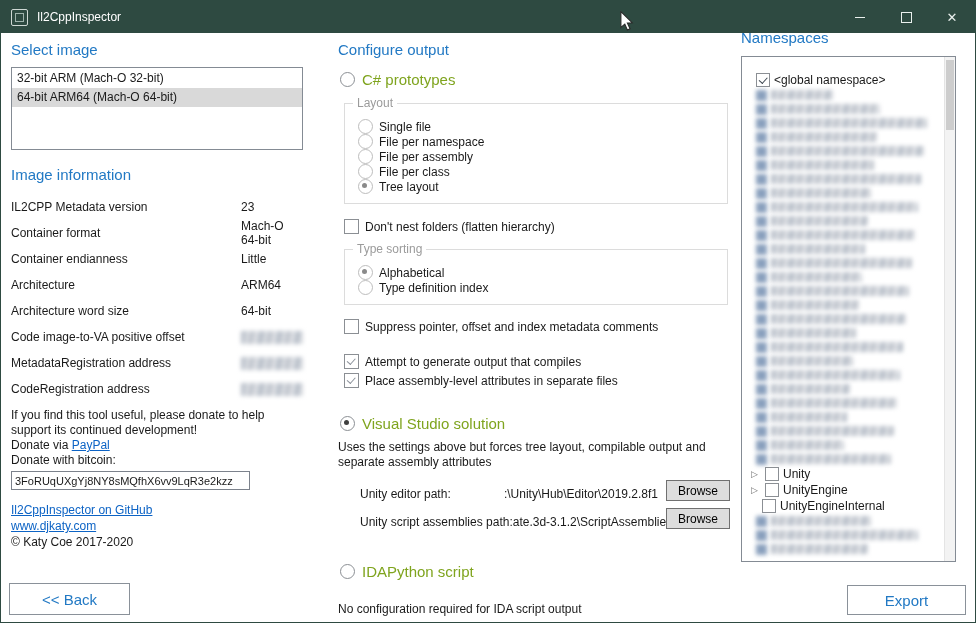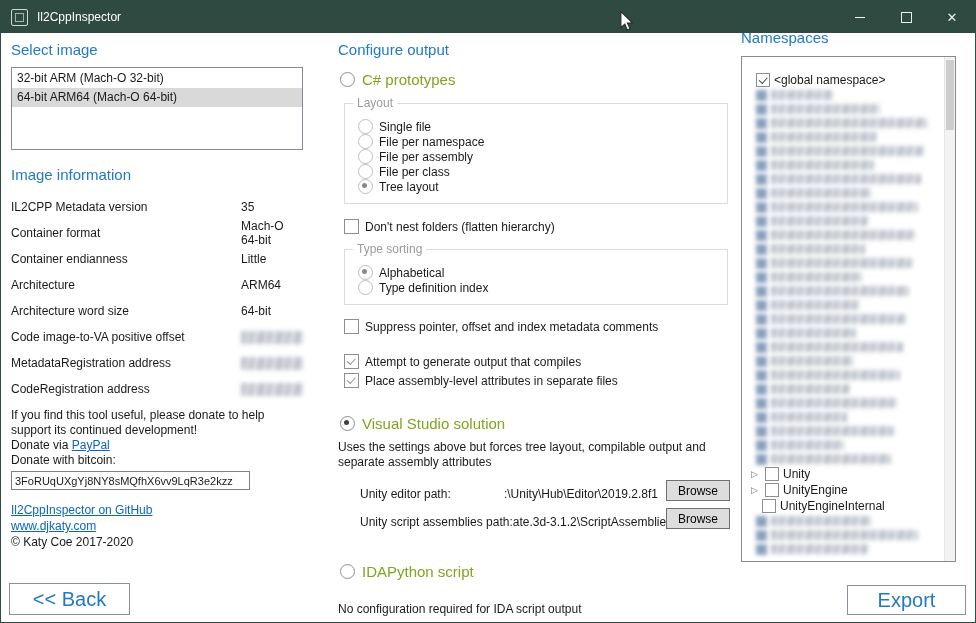--- a/index.html
+++ b/index.html
@@ -23,21 +23,21 @@
   .link{color:#0c63c5;text-decoration:underline;cursor:pointer}
   .blur{background:repeating-linear-gradient(100deg,#b9c0ca 0 5px,#d8dbe0 5px 9px,#c2c7cf 9px 14px,#e0e2e6 14px 18px);filter:blur(2px);border-radius:1px}
   .radio{position:relative;display:inline-block;width:13px;height:13px;border:1px solid #8b8f94;border-radius:50%;background:#fff;flex:none}
   .radio.dis{border-color:#bdbdbd}
   .radio.sel::after{content:"";position:absolute;left:3px;top:3px;width:5px;height:5px;border-radius:50%;background:#3f3f3f}
   .radio.dis.sel::after{background:#8a8a8a}
   .cb{position:relative;display:inline-block;width:13px;height:13px;border:1px solid #8b8f94;background:#fff;flex:none}
   .cb.sm{width:12px;height:12px}
   .cb.on::after{content:"";position:absolute;left:2px;top:2.5px;width:7px;height:3.5px;border-left:1.6px solid #3d4751;border-bottom:1.6px solid #3d4751;transform:rotate(-48deg)}
   .cb.on.gray::after{border-color:#8a9099}
-  .btn{display:flex;align-items:center;justify-content:center;background:#fff;border:1px solid #8a9199;font-size:20px;color:#2279c4;cursor:pointer}
+  .btn{display:flex;align-items:center;justify-content:center;background:#fff;border:1px solid #8a9199;font-size:15px;color:#2279c4;cursor:pointer}
   
   .col-left{position:absolute;left:10px;top:40px;width:292px}
   .listbox{margin-top:8px;height:80px;border:1px solid #848b94;background:#fff;padding-top:1px}
   .li{height:19px;line-height:19px;padding-left:5px;cursor:default}
   .li.sel{background:#d9d9d9}
   .subhead{margin-top:16px}
   .info-table{margin-top:10px}
   .irow{display:flex;align-items:center;height:26px}
   .ilabel{width:230px;flex:none}
   .vblur{width:76px;height:13px}
@@ -97,21 +97,21 @@
   <div class="sect-h">Select image</div>
   <div class="listbox">
       <div class="li">32-bit ARM (Mach-O 32-bit)</div>
       <div class="li sel">64-bit ARM64 (Mach-O 64-bit)</div>
     </div>
 
   <div class="sect-h subhead">Image information</div>
   <div class="info-table">
       <div class="irow">
         <div class="ilabel">IL2CPP Metadata version</div>
-        <div class="ival">35</div>
+        <div class="ival">23</div>
       </div>
       <div class="irow">
         <div class="ilabel">Container format</div>
         <div class="ival">Mach-O 64-bit</div>
       </div>
       <div class="irow">
         <div class="ilabel">Container endianness</div>
         <div class="ival">Little</div>
       </div>
       <div class="irow">

